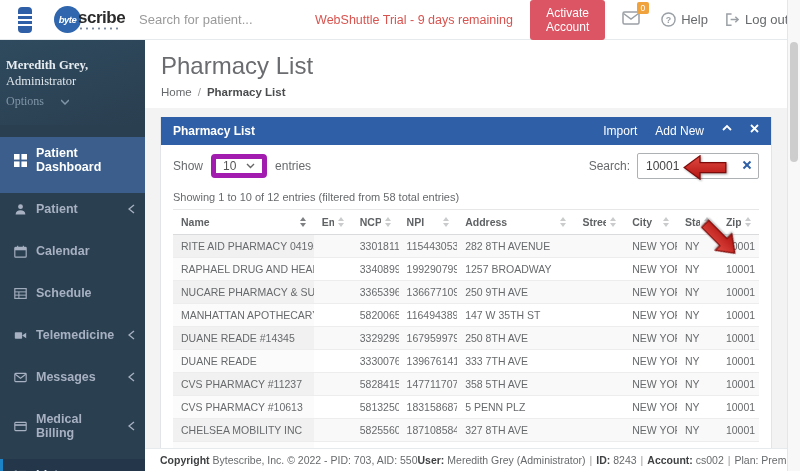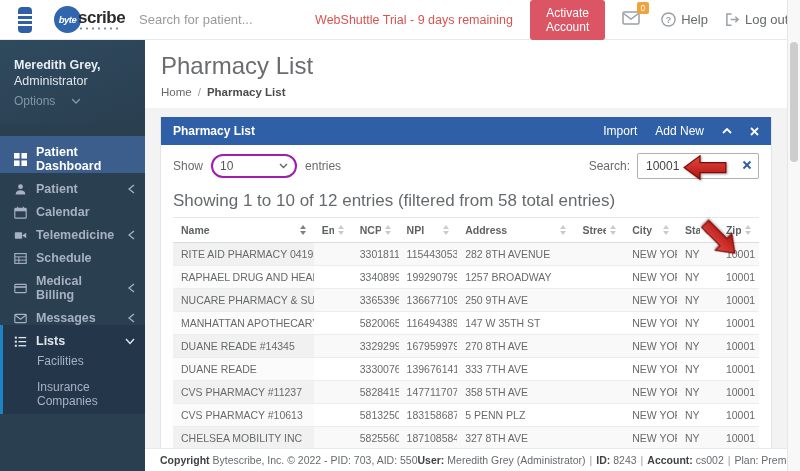--- a/index.html
+++ b/index.html
@@ -31,57 +31,57 @@
   .nav-search::placeholder{color:#9a9a9a;}
   .nav-right{margin-left:auto;display:flex;align-items:center;gap:17px;}
   .trial{color:var(--red);font-size:12.5px;white-space:nowrap;}
   .btn-activate{background:var(--btn-red);color:#fff;border:none;border-radius:3px;font-size:12px;padding:6px 16px;cursor:pointer;font-family:inherit;}
   .mail-wrap{position:relative;cursor:pointer;margin-right:4px;}
   .badge{position:absolute;top:-9px;right:-9px;background:#f0a23c;color:#fff;font-size:8.5px;padding:1px 4px;border-radius:2px;}
   .nav-item{display:flex;align-items:center;gap:5px;font-size:13px;color:var(--gray-text);cursor:pointer;white-space:nowrap;}
 
   
   .sidebar{position:absolute;top:40px;left:0;bottom:0;width:145px;background:var(--sidebar);color:var(--sidebar-text);}
-  .profile{padding:17px 10px 16px 14px;background:linear-gradient(160deg,#2f4а5e,#2a3f50);background:linear-gradient(160deg,#2f4a5e,#2a3f50);}
+  .profile{padding:17px 10px 16px 6px;background:linear-gradient(160deg,#2f4а5e,#2a3f50);background:linear-gradient(160deg,#2f4a5e,#2a3f50);font-family:Liberation Serif, serif;}
   .profile .pname{color:#e8edf2;font-weight:bold;font-size:12.5px;line-height:16px;}
   .profile .prole{color:#dfe6ec;font-size:12.5px;line-height:16px;}
   .profile .opts{margin-top:5px;color:#8095a8;font-size:12px;display:flex;gap:17px;cursor:pointer;}
   .menu{margin-top:12px;}
-  .m-item{display:flex;align-items:center;gap:9px;padding:9px 10px 0 14px;font-size:12.5px;font-weight:600;cursor:pointer;color:var(--sidebar-text);}
+  .m-item{display:flex;align-items:center;gap:9px;padding:9px 10px 19px 14px;font-size:12.5px;font-weight:600;cursor:pointer;color:var(--sidebar-text);}
   .m-item .chev{margin-left:auto;}
   .m-item.active{background:#3b5e8c;color:#fff;}
   .lists-block{background:var(--sidebar-dark);border-left:3px solid var(--accent-blue);}
   .lists-block .m-item{padding-left:11px;color:#dfe6ec;}
   .sub-item{padding:6px 8px 6px 34px;font-size:12px;cursor:pointer;color:var(--sidebar-text);}
   .icon{display:inline-flex;align-items:center;justify-content:center;}
 
   
   .page-head{position:absolute;top:40px;left:145px;right:13px;height:68px;background:#fff;padding:12px 0 0 16px;}
   .page-title{font-size:24px;font-weight:400;color:#6a6c6f;}
   .breadcrumb{margin-top:6px;font-size:11.5px;display:flex;gap:6px;align-items:center;}
   .bc-home{color:var(--gray-text);cursor:pointer;}
   .bc-sep{color:#999;}
   .bc-cur{font-weight:bold;color:#4a4c4e;}
 
   .content{position:absolute;top:108px;left:145px;right:13px;bottom:23px;background:#f3f3f4;padding:9px 15px 0;overflow:hidden;}
   .panel{background:#fff;border:1px solid #e2e5e8;border-top:none;}
   .panel-head{background:var(--primary);color:#fff;height:28px;display:flex;align-items:center;padding:0 12px;}
   .panel-title{font-size:12px;font-weight:bold;}
-  .panel-links{margin-left:auto;display:flex;align-items:center;gap:18px;}
+  .panel-links{margin-left:auto;display:flex;align-items:flex-start;gap:18px;}
   .panel-link{font-size:12px;color:#fff;cursor:pointer;}
   .panel-ico{cursor:pointer;display:inline-flex;}
   .panel-body{padding:8px 12px 0;}
 
   .ctl-row{display:flex;align-items:center;font-size:12px;}
-  .fake-select{display:inline-flex;align-items:center;justify-content:space-between;width:86px;height:24px;border:2px solid #a21caf;border-radius:12px;margin:0 8px;padding:0 7px;cursor:pointer;background:#fff;font-size:12px;color:#555;}
+  .fake-select{display:inline-flex;align-items:center;justify-content:space-between;width:56px;height:24px;border:5px solid #a21caf;border-radius:4px;margin:0 8px;padding:0 7px;cursor:pointer;background:#fff;font-size:12px;color:#555;}
   .search-wrap{margin-left:auto;display:flex;align-items:center;gap:7px;}
   .search-box{position:relative;}
   .search-input{width:122px;height:26px;border:1px solid #aeb1b3;border-radius:2px;padding:0 24px 0 8px;font-size:12px;color:#444;font-family:inherit;outline:none;}
   .clear-ic{position:absolute;right:7px;top:7px;cursor:pointer;display:inline-flex;}
-  .info-text{margin-top:12px;font-size:17px;color:var(--gray-text);}
+  .info-text{margin-top:12px;font-size:11px;color:var(--gray-text);}
 
   table.grid{width:100%;border-collapse:collapse;margin-top:6px;table-layout:fixed;border-top:1px solid #e7e7e7;}
   table.grid th{font-size:10.5px;font-weight:bold;color:#5f6264;text-align:left;padding:6px 8px;border-bottom:1px solid #d9dbdd;}
   .th-inner{display:flex;align-items:center;}
   .th-label{overflow:hidden;white-space:nowrap;}
   .sort-ic{margin-left:auto;display:inline-flex;flex-direction:column;gap:2px;padding-left:4px;}
   .s-up{width:0;height:0;border-left:3.5px solid transparent;border-right:3.5px solid transparent;border-bottom:4px solid #c9cbcd;}
   .s-dn{width:0;height:0;border-left:3.5px solid transparent;border-right:3.5px solid transparent;border-top:4px solid #c9cbcd;}
   th.sorted .s-up{border-bottom-color:#7e8183;}
   th.sorted .s-dn{border-top-color:#7e8183;}
@@ -214,64 +214,64 @@
               <rect x="1" y="3" width="14" height="3.5" fill="currentColor"></rect>
               <line x1="4.5" y1="1" x2="4.5" y2="4" stroke="currentColor" stroke-width="1.4"></line>
               <line x1="11.5" y1="1" x2="11.5" y2="4" stroke="currentColor" stroke-width="1.4"></line>
             </svg>
         </span>
         <span>Calendar</span>
       </div>
       <div class="m-item">
         <span class="icon">
           <svg width="13" height="13" viewBox="0 0 16 16">
+              <rect x="1" y="2" width="14" height="12" fill="none" stroke="currentColor" stroke-width="1.4"></rect>
+              <line x1="1" y1="6" x2="15" y2="6" stroke="currentColor" stroke-width="1.2"></line>
+              <line x1="1" y1="10" x2="15" y2="10" stroke="currentColor" stroke-width="1.2"></line>
+              <line x1="6" y1="6" x2="6" y2="14" stroke="currentColor" stroke-width="1.2"></line>
+            </svg>
+        </span>
+        <span>Schedule</span>
+      </div>
+      <div class="m-item">
+        <span class="icon">
+          <svg width="13" height="13" viewBox="0 0 16 16">
               <rect x="1" y="4" width="9" height="8" rx="1" fill="currentColor"></rect>
               <path d="M10 8 L15 4.5 V11.5 Z" fill="currentColor"></path>
             </svg>
         </span>
         <span>Telemedicine</span>
         <span class="chev icon">
           <svg width="7" height="10" viewBox="0 0 7 10">
               <polyline points="6,1 1,5 6,9" fill="none" stroke="currentColor" stroke-width="1.4"></polyline>
             </svg>
         </span>
       </div>
       <div class="m-item">
         <span class="icon">
           <svg width="13" height="13" viewBox="0 0 16 16">
-              <rect x="1" y="2" width="14" height="12" fill="none" stroke="currentColor" stroke-width="1.4"></rect>
-              <line x1="1" y1="6" x2="15" y2="6" stroke="currentColor" stroke-width="1.2"></line>
-              <line x1="1" y1="10" x2="15" y2="10" stroke="currentColor" stroke-width="1.2"></line>
-              <line x1="6" y1="6" x2="6" y2="14" stroke="currentColor" stroke-width="1.2"></line>
-            </svg>
-        </span>
-        <span>Schedule</span>
+              <rect x="1" y="3" width="14" height="10" rx="1" fill="none" stroke="currentColor" stroke-width="1.4"></rect>
+              <path d="M1.5 4 L8 9 L14.5 4" fill="none" stroke="currentColor" stroke-width="1.4"></path>
+            </svg>
+        </span>
+        <span>Messages</span>
+        <span class="chev icon">
+          <svg width="7" height="10" viewBox="0 0 7 10">
+              <polyline points="6,1 1,5 6,9" fill="none" stroke="currentColor" stroke-width="1.4"></polyline>
+            </svg>
+        </span>
       </div>
       <div class="m-item">
         <span class="icon">
           <svg width="13" height="13" viewBox="0 0 16 16">
               <rect x="1" y="3" width="14" height="10" rx="1" fill="none" stroke="currentColor" stroke-width="1.4"></rect>
               <line x1="1" y1="6.2" x2="15" y2="6.2" stroke="currentColor" stroke-width="2"></line>
             </svg>
         </span>
         <span>Medical Billing</span>
-        <span class="chev icon">
-          <svg width="7" height="10" viewBox="0 0 7 10">
-              <polyline points="6,1 1,5 6,9" fill="none" stroke="currentColor" stroke-width="1.4"></polyline>
-            </svg>
-        </span>
-      </div>
-      <div class="m-item">
-        <span class="icon">
-          <svg width="13" height="13" viewBox="0 0 16 16">
-              <rect x="1" y="3" width="14" height="10" rx="1" fill="none" stroke="currentColor" stroke-width="1.4"></rect>
-              <path d="M1.5 4 L8 9 L14.5 4" fill="none" stroke="currentColor" stroke-width="1.4"></path>
-            </svg>
-        </span>
-        <span>Messages</span>
         <span class="chev icon">
           <svg width="7" height="10" viewBox="0 0 7 10">
               <polyline points="6,1 1,5 6,9" fill="none" stroke="currentColor" stroke-width="1.4"></polyline>
             </svg>
         </span>
       </div>
       <div class="lists-block">
         <div class="m-item">
           <span class="icon">
             <svg width="13" height="13" viewBox="0 0 16 16">
@@ -481,21 +481,21 @@
                 <td></td>
                 <td>NEW YORK</td>
                 <td>NY</td>
                 <td class="zip">10001</td>
               </tr>
               <tr class="odd">
                 <td class="sort-col">DUANE READE #14345</td>
                 <td></td>
                 <td>3329299</td>
                 <td>1679599799</td>
-                <td>270 8TH AVE</td>
+                <td>250 8TH AVE</td>
                 <td></td>
                 <td>NEW YORK</td>
                 <td>NY</td>
                 <td class="zip">10001</td>
               </tr>
               <tr class="even">
                 <td class="sort-col">DUANE READE</td>
                 <td></td>
                 <td>3330076</td>
                 <td>1396761417</td>

